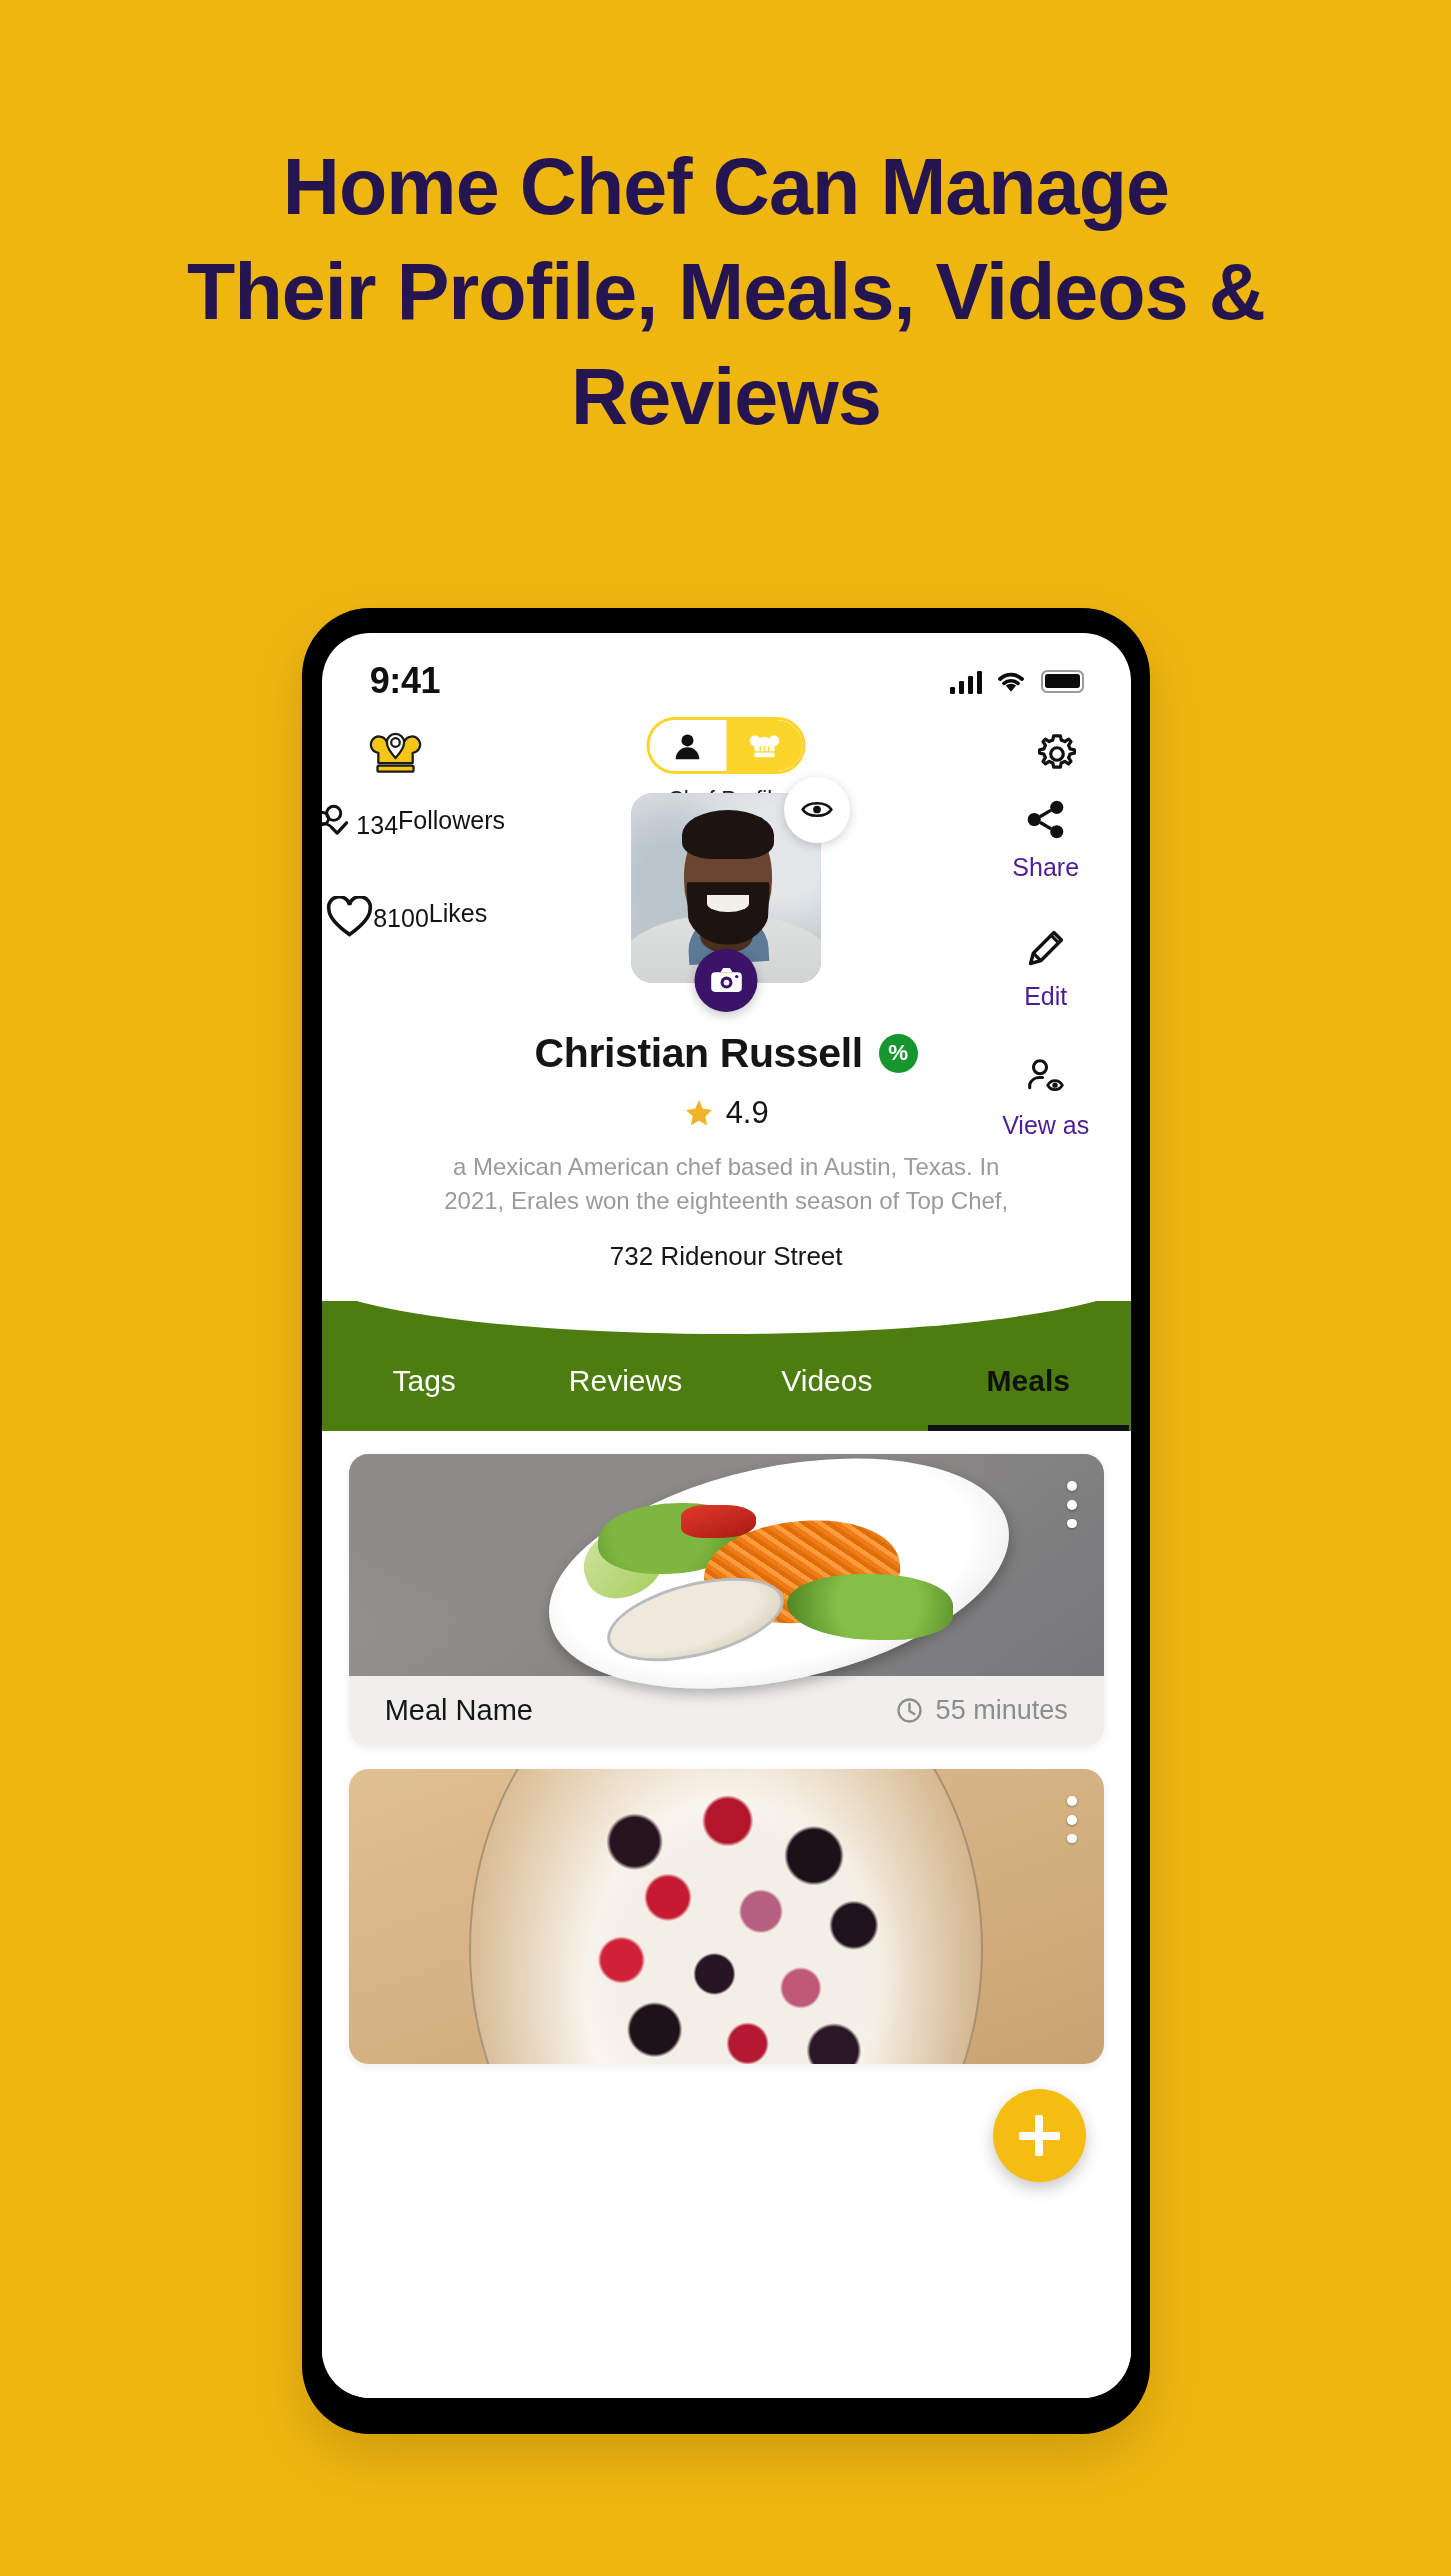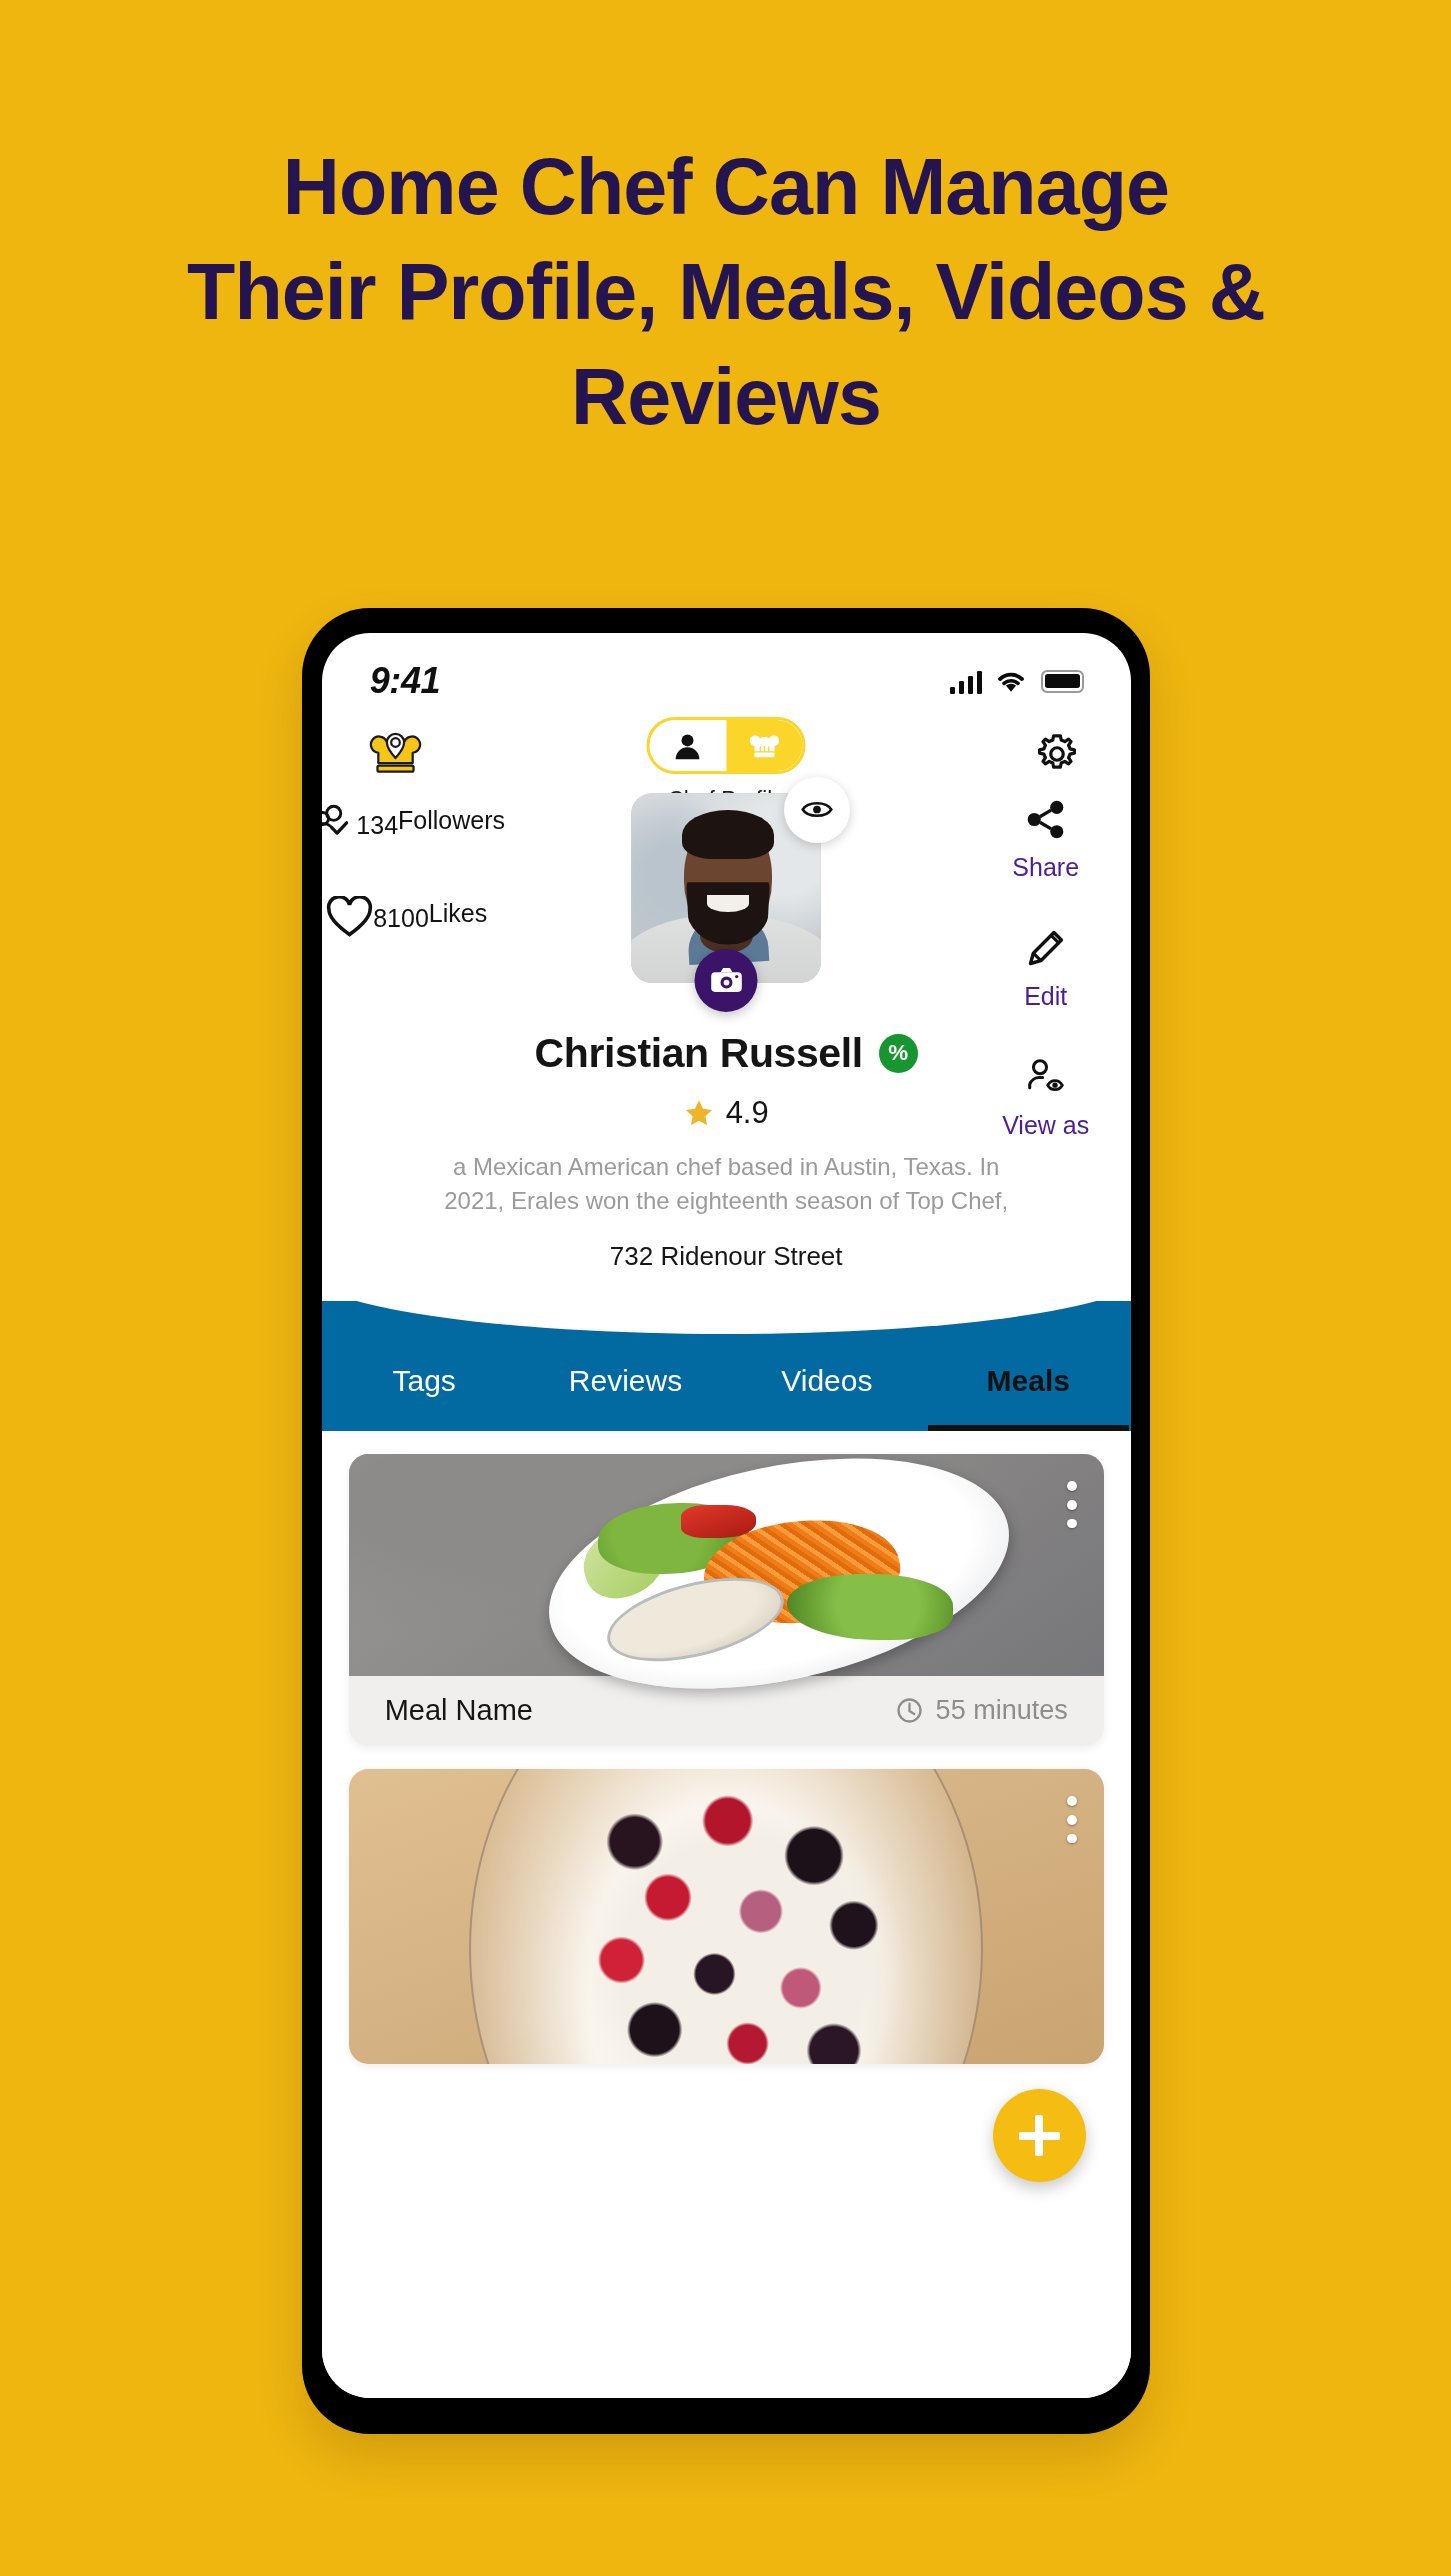--- a/index.html
+++ b/index.html
@@ -53,21 +53,20 @@
     display:flex;
     align-items:center;
     justify-content:space-between;
     padding:19.7px 47px 0 48px;
   }
   .status-time{
     font-size:36px;
     font-weight:bold;
     color:#101010;
     letter-spacing:-0.4px;
-    font-style:italic;
   }
   .status-icons{ display:flex; align-items:center; gap:14.3px; }
   .bars{ display:flex; align-items:flex-end; gap:3.6px; height:25px; }
   .bars i{ display:block; width:5.4px; background:#0b0b0b; border-radius:1.3px; }
   .bars i:nth-child(1){ height:7.2px; }
   .bars i:nth-child(2){ height:12.5px; }
   .bars i:nth-child(3){ height:18px; }
   .bars i:nth-child(4){ height:23px; }
   .batt{
     width:43px; height:22.4px;
@@ -260,21 +259,21 @@
     margin-top:23px;
     text-align:center;
     font-size:26px;
     color:#161616;
   }
 
   
   .tabsec{
     position:relative;
     flex:0 0 auto;
-    background:#0369a1;
+    background:#4d7c0f;
     margin-top:12.5px;
     padding-top:23px;
   }
   .tabsec::before{
     content:"";
     position:absolute;
     left:-2%; top:-30px;
     width:104%; height:63px;
     background:#ffffff;
     border-radius:0 0 50% 50% / 0 0 100% 100%;

